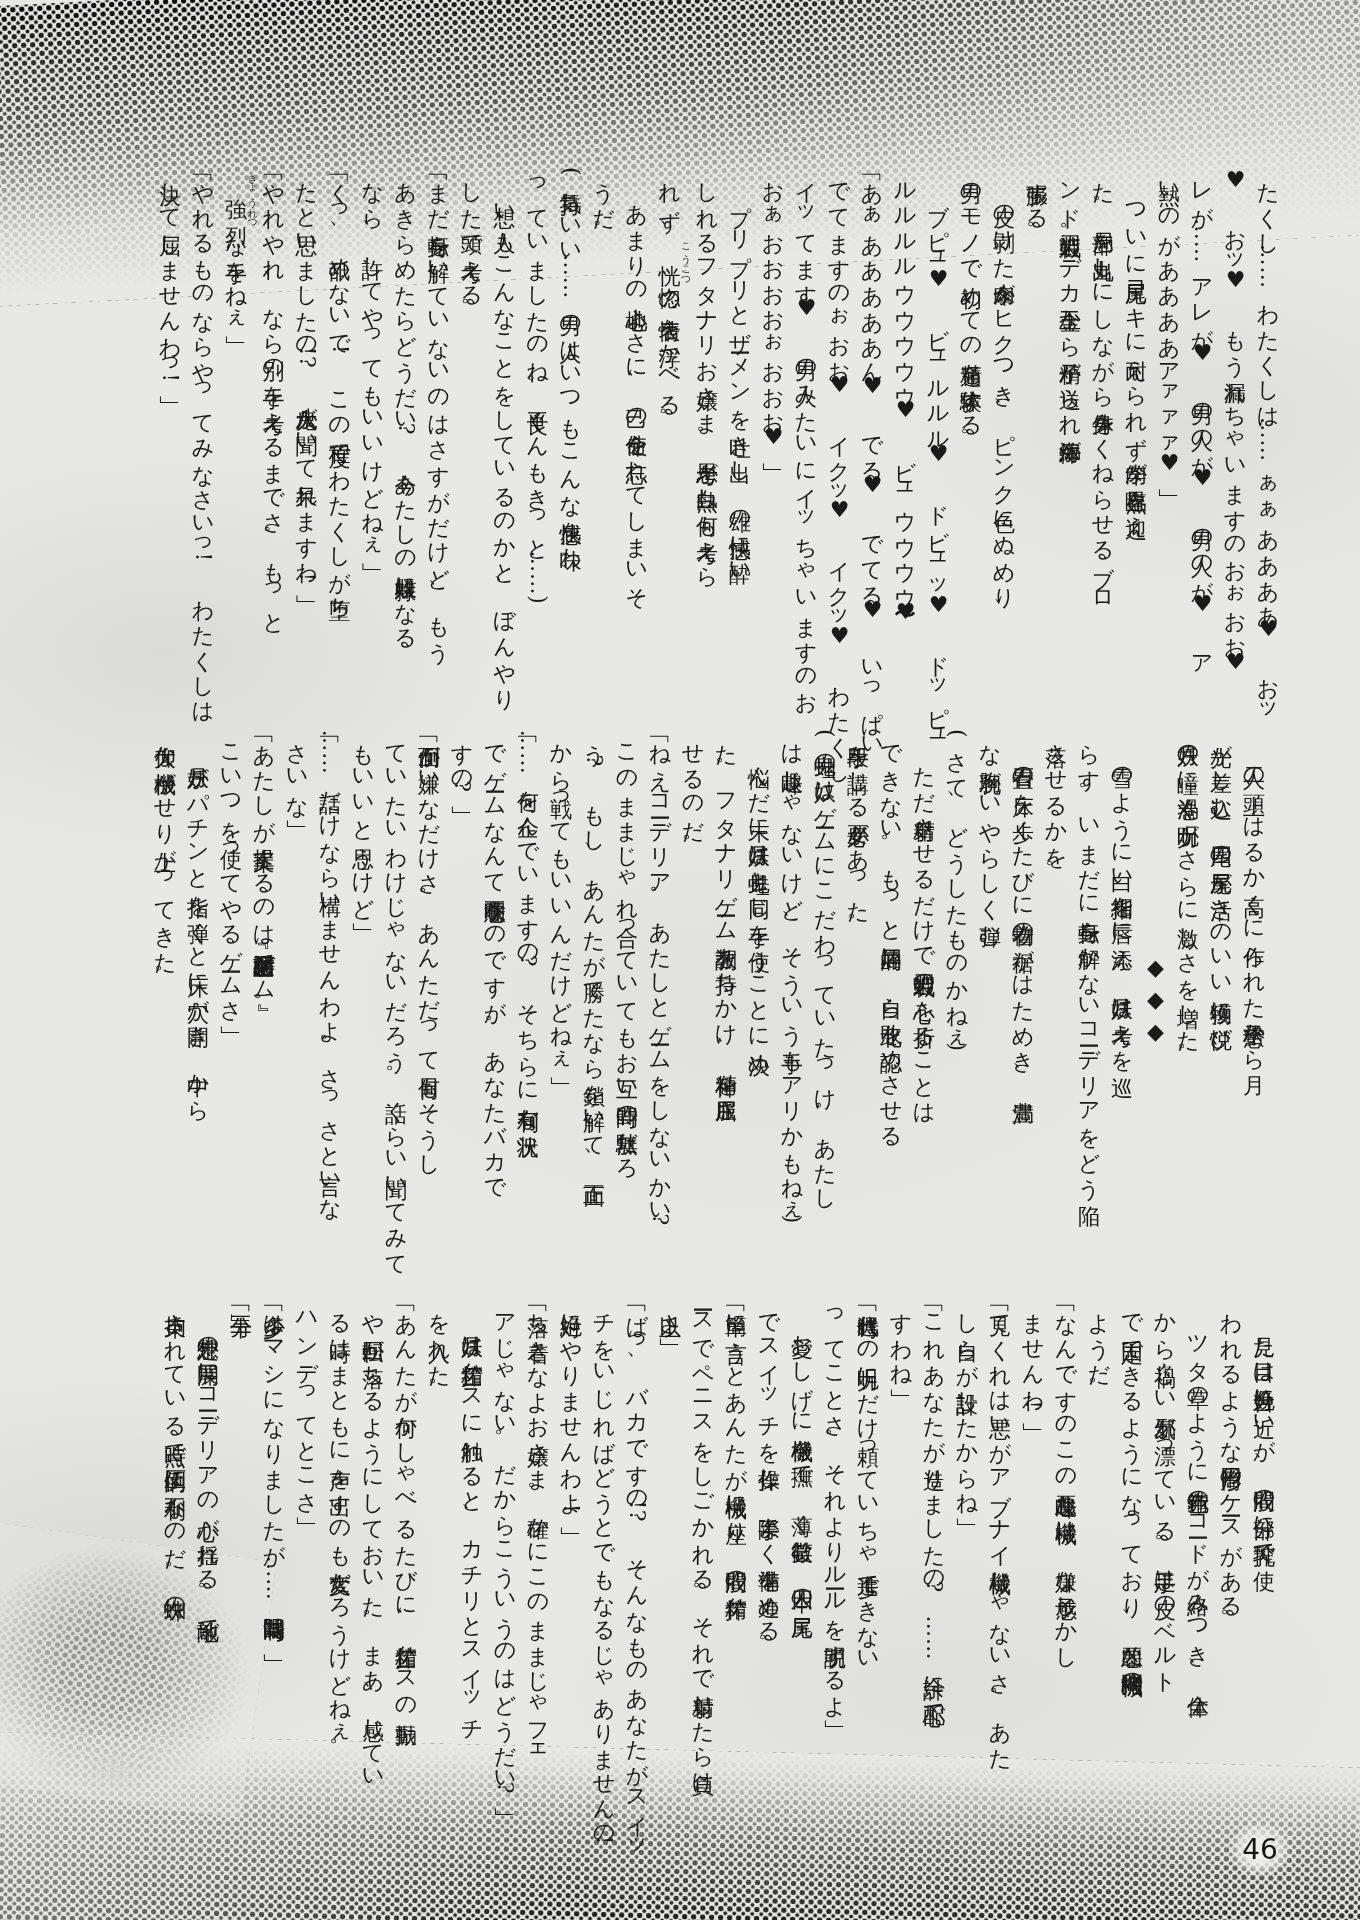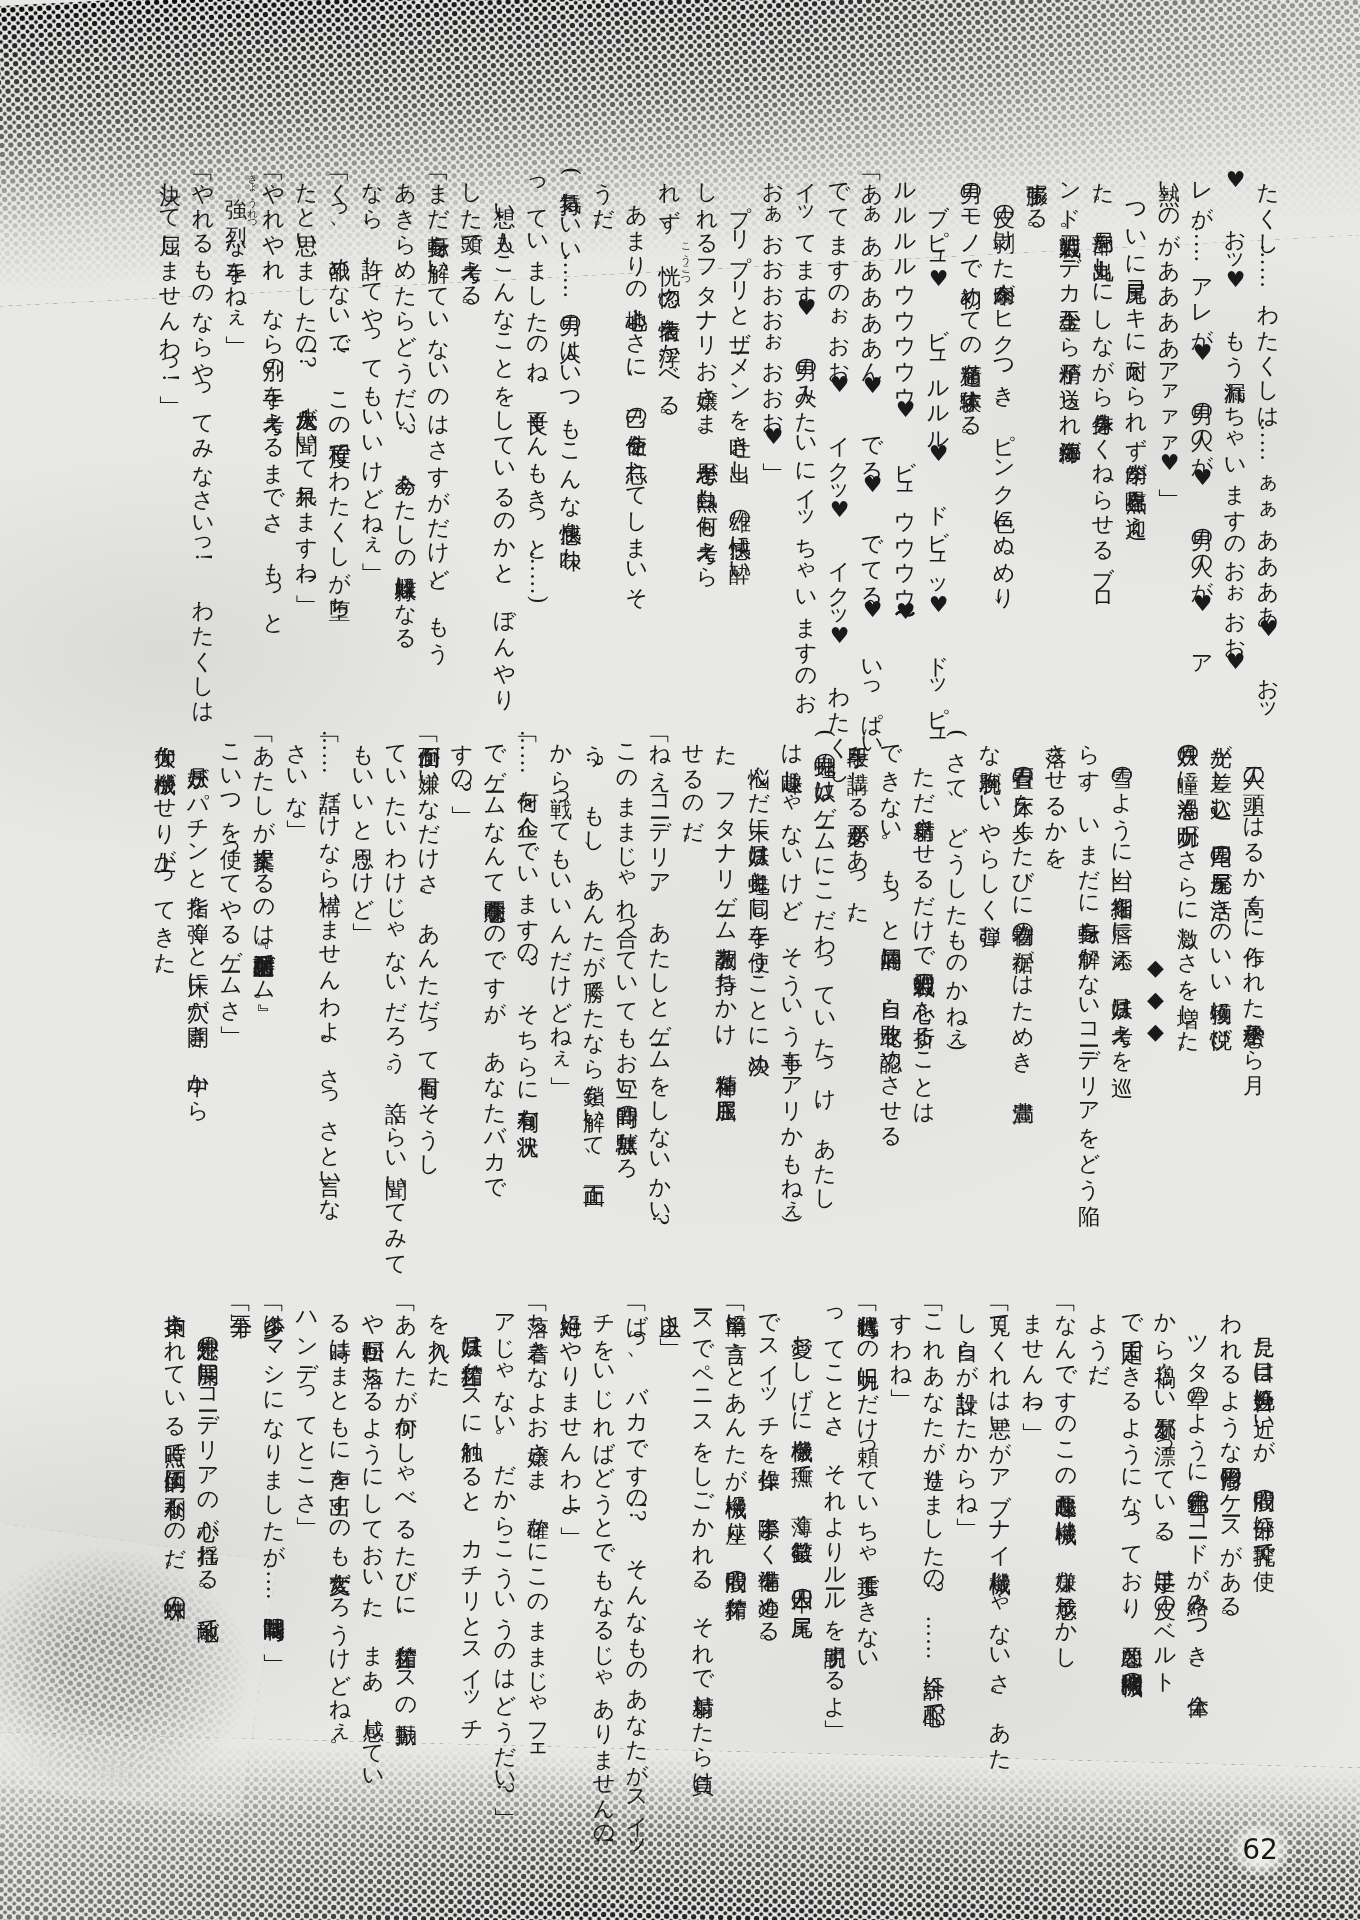--- a/index.html
+++ b/index.html
@@ -185,14 +185,14 @@
       <p class="col">「あんたが何かしゃべるたびに、搾精ケースの振動</p>
       <p class="col">や回転が落ちるようにしておいた。まあ、感じてい</p>
       <p class="col">る時はまともに声を出すのも大変だろうけどねぇ。</p>
       <p class="col">ハンデってとこさ」</p>
       <p class="col">「多少はマシになりましたが……制限時間は?」</p>
       <p class="col">「三十分」</p>
       <p class="col indent">想定外の展開にコーデリアの心が揺れる。敵地で</p>
       <p class="col">拘束されている時点で圧倒的に不利なのだ。蜘蛛の</p>
     </section>
 
-  <div class="page-number">62</div>
+  <div class="page-number">46</div>
 </div>
 
 </body></html>

